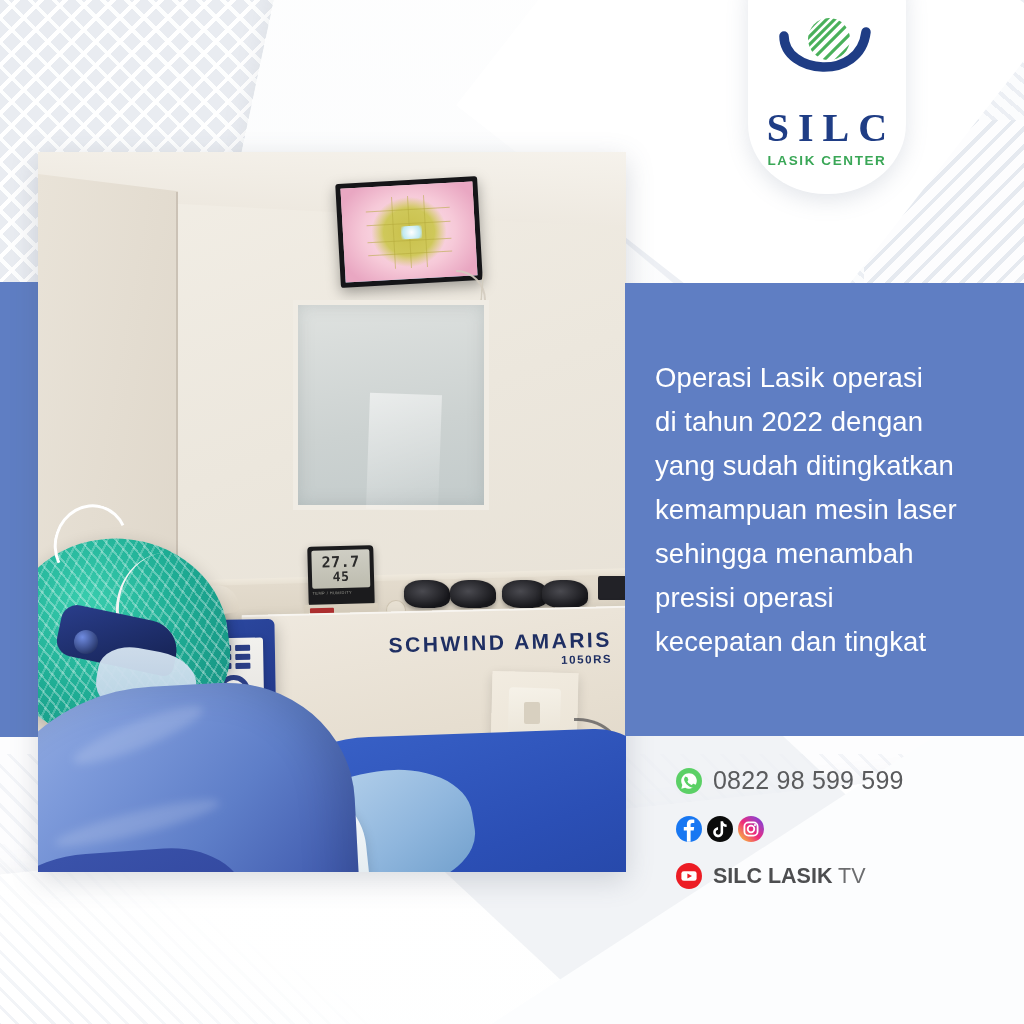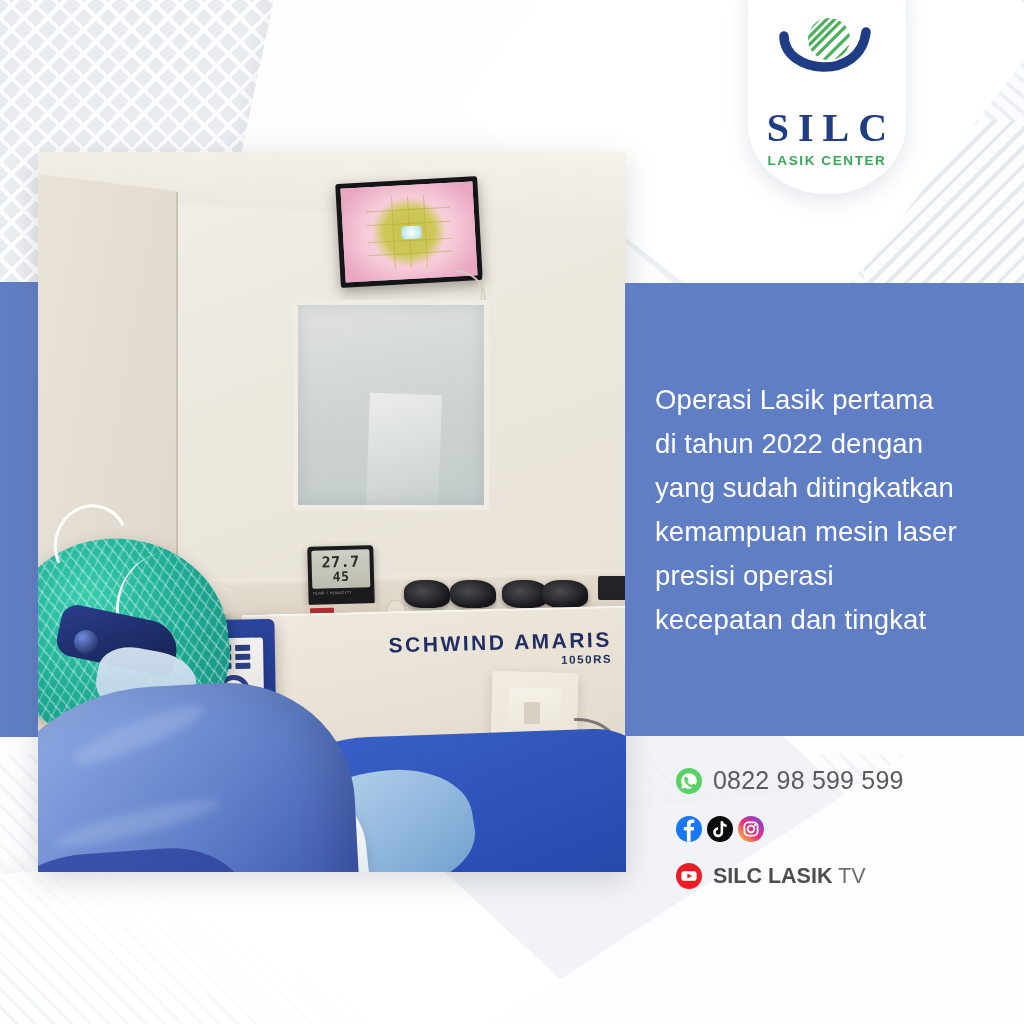--- a/index.html
+++ b/index.html
@@ -565,24 +565,25 @@
       </g>
       <path d="M10 24 C 10 62, 86 70, 92 20" fill="none" stroke="#1f3d85" stroke-width="9.5" stroke-linecap="round"></path>
     </svg>
   </div>
   <div class="logo-silc">SILC</div>
   <div class="logo-sub">LASIK CENTER</div>
 </div>
 
 <div id="text-panel">
   <div id="headline">
-    <div>Operasi Lasik pertama</div>
+    <div>Operasi Lasik operasi</div>
     <div>di tahun 2022 dengan</div>
     <div>yang sudah ditingkatkan</div>
     <div>kemampuan mesin laser</div>
+    <div>sehingga menambah</div>
     <div>presisi operasi</div>
     <div>kecepatan dan tingkat</div>
   </div>
 </div>
 
 <div id="contact">
 
   <div class="c-row">
     <span class="c-icons">
       <span class="ic ic-wa">

